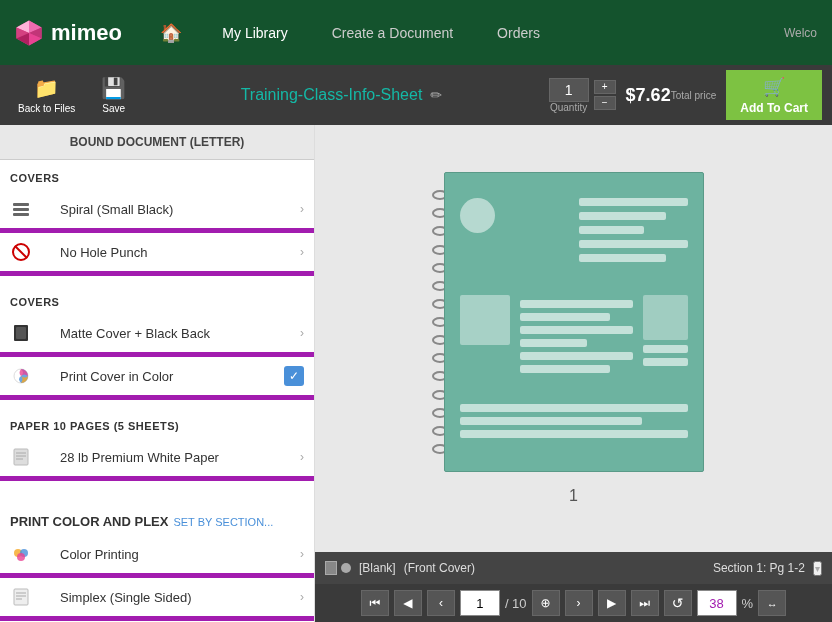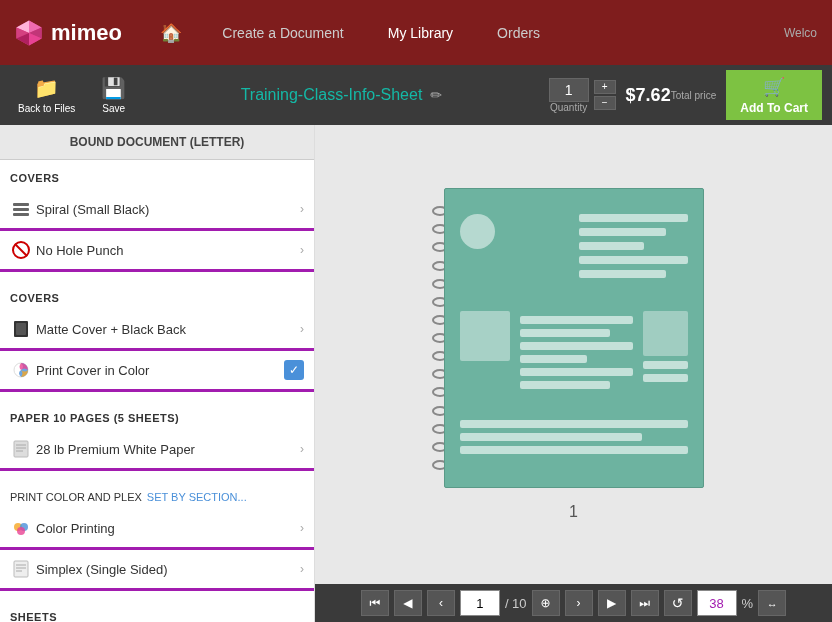--- a/index.html
+++ b/index.html
@@ -1,20 +1,20 @@
 <!DOCTYPE html>
 <html><head>
   <meta charset="utf-8">
   <style>
     * { margin: 0; padding: 0; box-sizing: border-box; }
     body { font-family: Arial, sans-serif; font-size: 13px; background: #f0f0f0; width: 832px; height: 622px; overflow: hidden; }
 
     
     .top-nav {
-      background: #7f1d1d;
+      background: #14532d;
       height: 65px;
       display: flex;
       align-items: center;
       padding: 0 15px;
       gap: 20px;
     }
     .logo-area {
       display: flex;
       align-items: center;
       gap: 8px;
@@ -175,23 +175,23 @@
       padding: 12px 10px 6px;
       font-size: 11px;
       font-weight: bold;
       color: #333;
       letter-spacing: 0.5px;
     }
     .option-row {
       display: flex;
       align-items: center;
       padding: 8px 10px;
-      border-bottom: 3px solid #a21caf;
-      cursor: pointer;
-      gap: 4px;
+      border-bottom: 5px solid #a21caf;
+      cursor: pointer;
+      gap: 28px;
     }
     .option-icon {
       width: 22px;
       height: 22px;
       display: flex;
       align-items: center;
       justify-content: center;
       font-size: 14px;
       flex-shrink: 0;
     }
@@ -213,23 +213,24 @@
       background: #ddd;
       margin: 4px 0;
     }
     .section-title-row {
       display: flex;
       align-items: baseline;
       gap: 5px;
       padding: 12px 10px 6px;
     }
     .section-title-text {
-      font-size: 11px;
-      font-weight: normal;
+      font-size: 13px;
+      font-weight: bold;
       color: #333;
+      margin-top: 13px;
     }
     .section-subtitle {
       font-size: 11px;
       color: #4a90d9;
       cursor: pointer;
     }
 
     
     .right-area {
       flex: 1;
@@ -448,22 +449,22 @@
       <polygon points="20,2 38,12 20,20" fill="#f06cb0"></polygon>
       <polygon points="20,20 38,12 38,28" fill="#c23578"></polygon>
       <polygon points="20,20 38,28 20,38" fill="#e84393"></polygon>
       <polygon points="20,2 20,20 2,12" fill="#ffb3d9"></polygon>
       <polygon points="2,12 20,20 2,28" fill="#d44080"></polygon>
       <polygon points="20,38 2,28 20,20" fill="#b02060"></polygon>
     </svg>
     <span class="logo-text">mimeo</span>
   </div>
   <button class="home-icon-btn">🏠</button>
+  <button class="nav-link active">My Library</button>
   <button class="nav-link">Create a Document</button>
-  <button class="nav-link active">My Library</button>
   <button class="nav-link">Orders</button>
   <div class="nav-spacer"></div>
   <span class="welcome-text">Welco</span>
 </div>
 
 <div class="toolbar">
   <button class="toolbar-btn">
     <span class="icon">📁</span>
     <span>Back to Files</span>
   </button>
@@ -646,20 +647,30 @@
           <div style="grid-column:1/3;grid-row:3;display:flex;flex-direction:column;gap:5px;margin-top:8px;">
             <div class="doc-line full"></div>
             <div class="doc-line medium"></div>
             <div class="doc-line full"></div>
           </div>
         </div>
       </div>
       <div class="page-number">1</div>
     </div>
 
+    <div class="bottom-bar">
+      <div class="page-indicator">
+        <div class="page-square"></div>
+        <div class="page-dot"></div>
+      </div>
+      <span class="page-info-text">[Blank]</span>
+      <span class="page-info-text">(Front Cover)</span>
+      <span class="section-info">Section 1: Pg 1-2</span>
+      <button class="section-dropdown">▾</button>
+    </div>
 
     <div class="pagination-bar">
       <button class="page-nav-btn">⏮</button>
       <button class="page-nav-btn">◀</button>
       <button class="page-nav-btn">‹</button>
       <input class="current-page-input" type="text" value="1" style="">
       <span class="total-pages">/ 10</span>
       <button class="page-nav-btn">⊕</button>
       <button class="page-nav-btn">›</button>
       <button class="page-nav-btn">▶</button>

